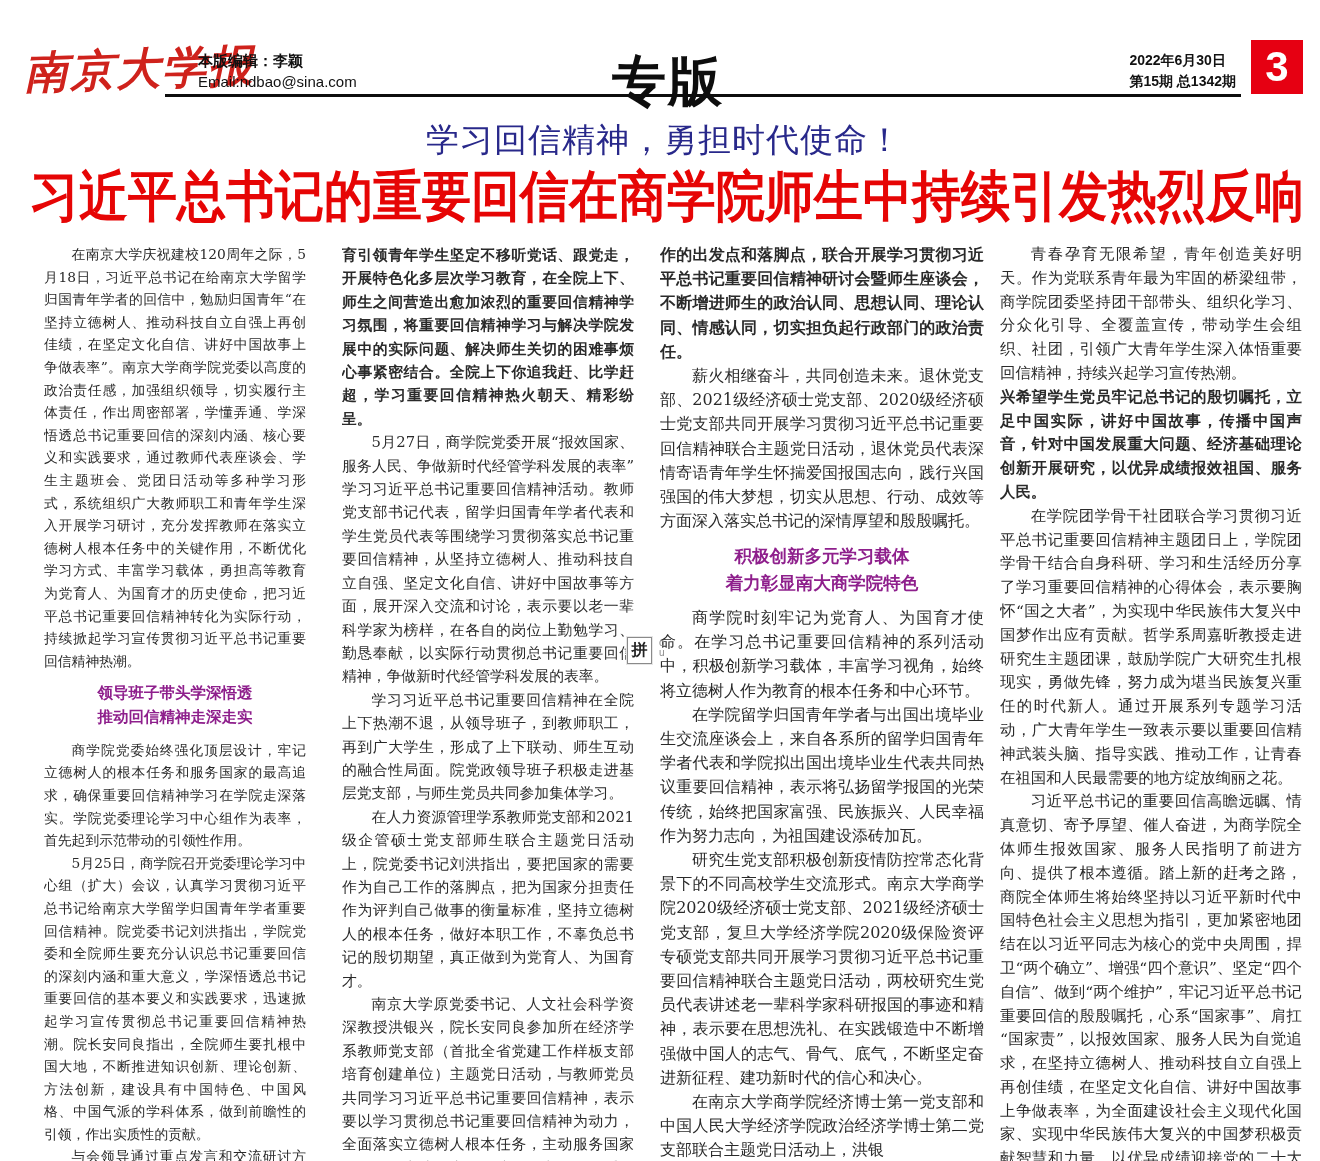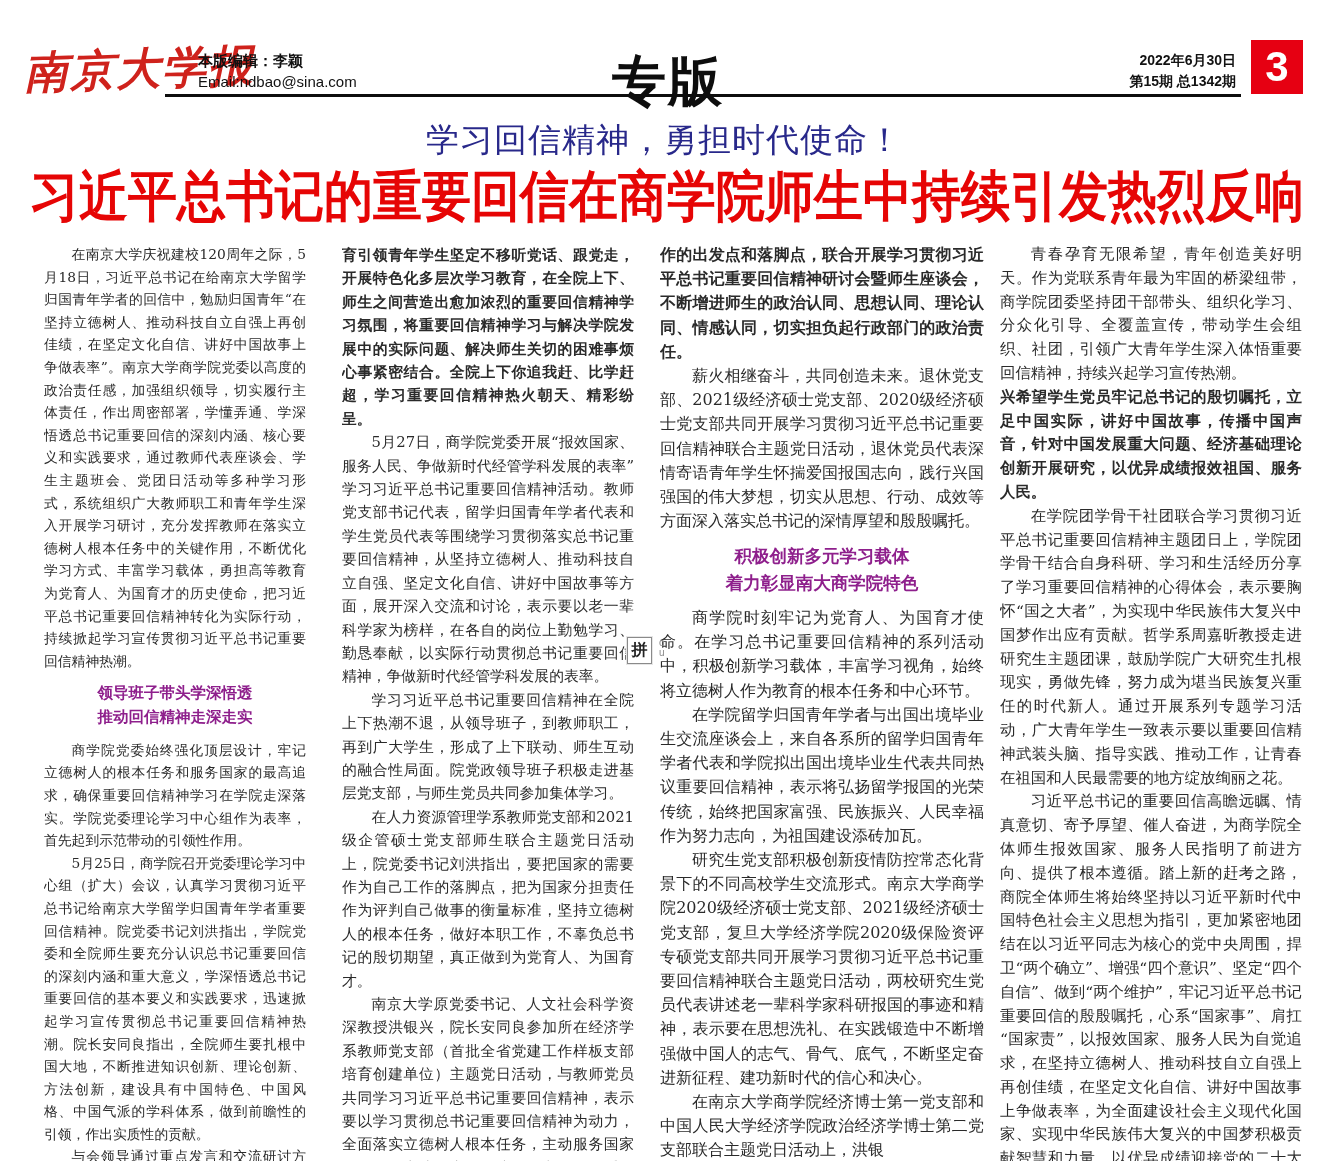--- a/index.html
+++ b/index.html
@@ -8,21 +8,21 @@
   
   .masthead{position:absolute;left:24px;top:40px;font-size:44px;font-weight:bold;
             font-style:italic;color:#cf221c;transform:rotate(-2deg);letter-spacing:2px;
             font-family:"DejaVu Serif",serif;}
   .editor-block{position:absolute;left:168px;top:50px;line-height:21px;margin-left:30px;}
   .editor-line{font-size:15px;font-weight:bold;font-family:"Liberation Sans",sans-serif;color:#111;}
   .email-line{font-size:15px;font-family:"Liberation Sans",sans-serif;color:#111;}
   .header-rule{position:absolute;left:165px;top:94px;width:1076px;height:3px;background:#0d0d0d;}
   .section-title{position:absolute;left:612px;top:46px;font-size:54px;font-weight:900;
                  font-family:"Liberation Sans",sans-serif;color:#0d0d0d;letter-spacing:2px;}
-  .date-block{position:absolute;right:84px;top:50px;text-align:right;line-height:21px;
+  .date-block{position:absolute;right:84px;top:50px;line-height:21px;
               font-family:"Liberation Sans",sans-serif;font-weight:bold;font-size:14px;color:#111;}
   .page-badge{position:absolute;left:1251px;top:40px;width:52px;height:54px;background:#e60012;
               color:#ffffff;font-family:"Liberation Sans",sans-serif;font-weight:bold;font-size:42px;
               display:flex;align-items:center;justify-content:center;}
   
   .kicker{position:absolute;left:4px;top:118px;width:100%;text-align:center;font-size:33px;
           font-weight:normal;color:#28288a;letter-spacing:1px;}
   .main-title{position:absolute;left:30px;top:160px;width:1262px;text-align:center;font-size:49px;
               font-weight:900;color:#e60505;font-family:"Liberation Sans",sans-serif;
               letter-spacing:0px;transform:scaleY(1.12);transform-origin:top;white-space:nowrap;}

